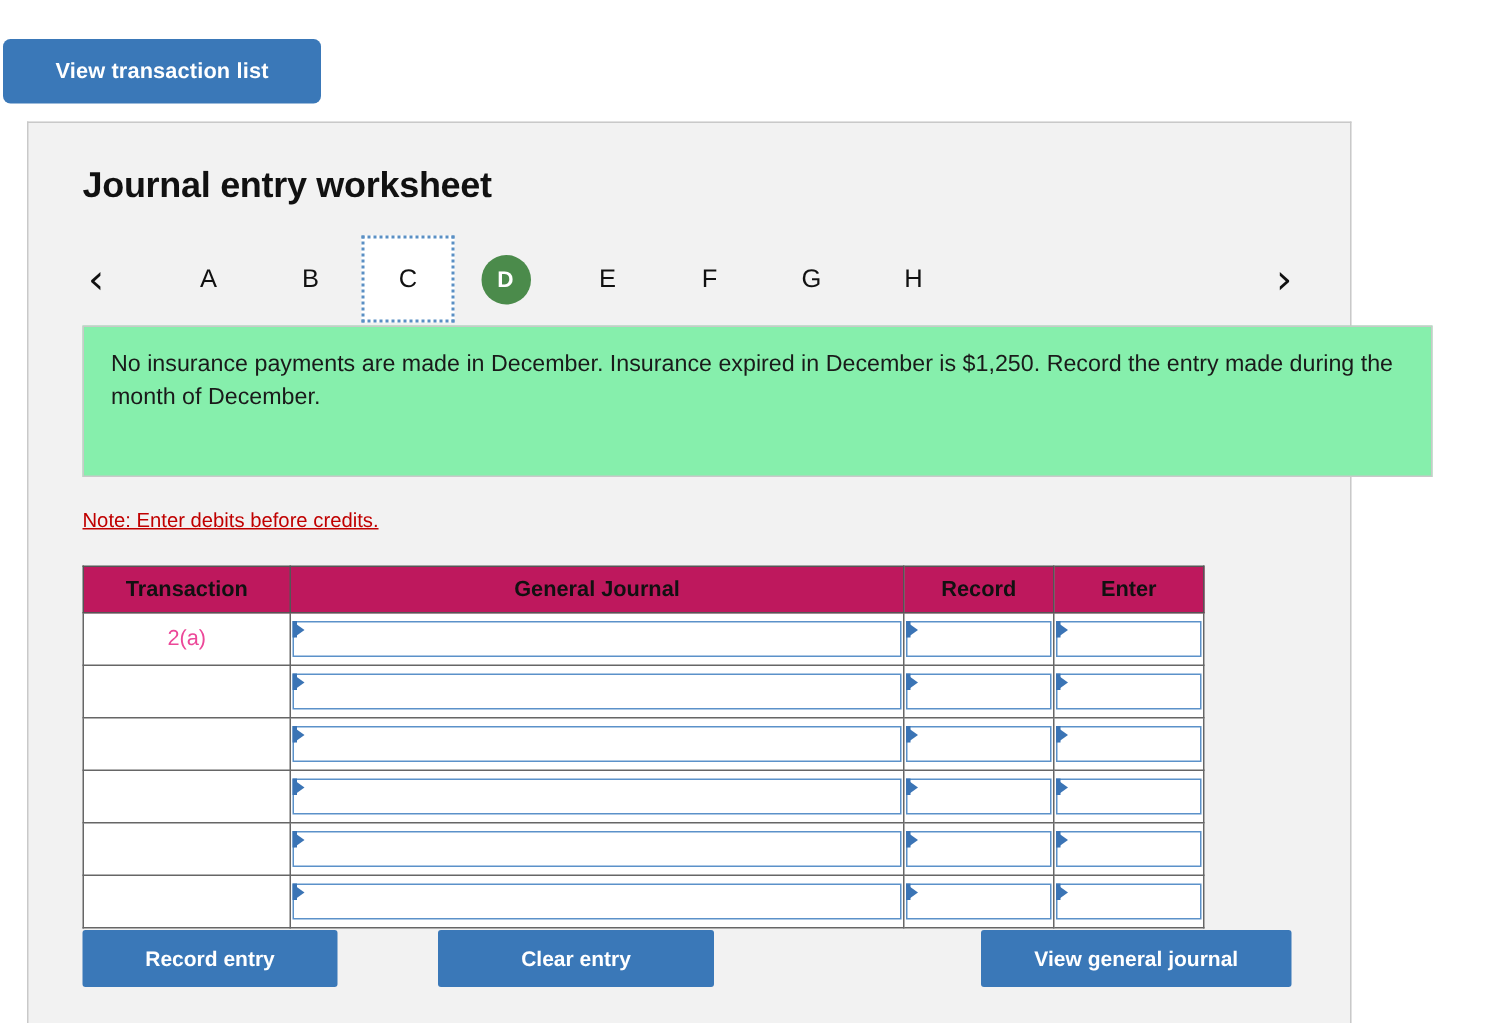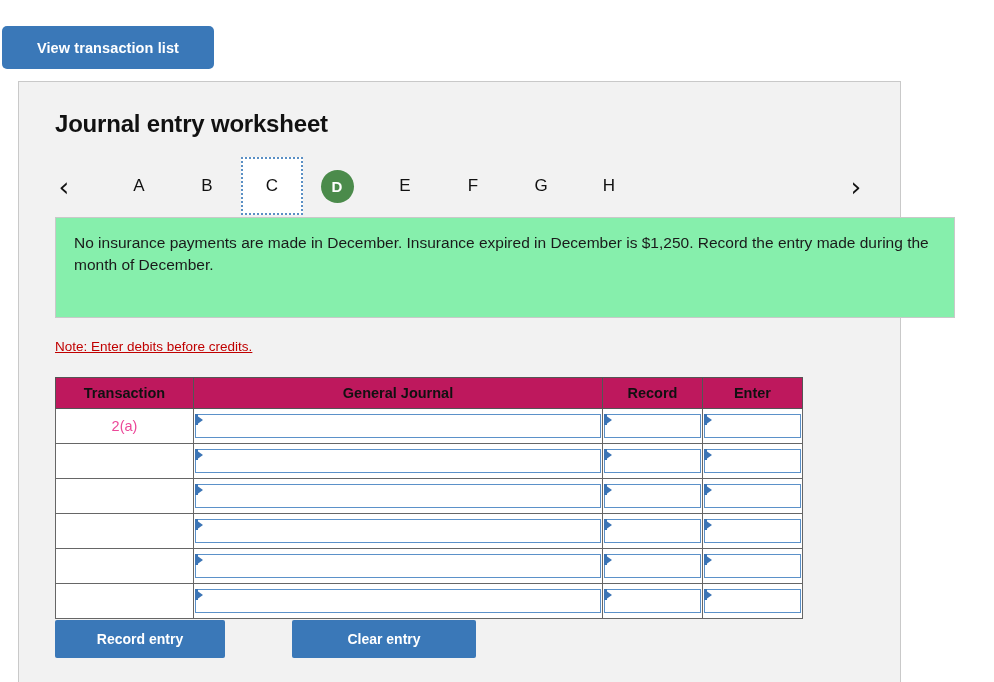--- a/index.html
+++ b/index.html
@@ -417,14 +417,15 @@
             </div>
         </td>
       </tr>
     </tbody>
   </table>
 
   <button class="btn btn-record">Record entry</button>
 
   <button class="btn btn-clear">Clear entry</button>
 
+  <button class="btn btn-viewgj">View general journal</button>
 
 </div>
 
 </body></html>

